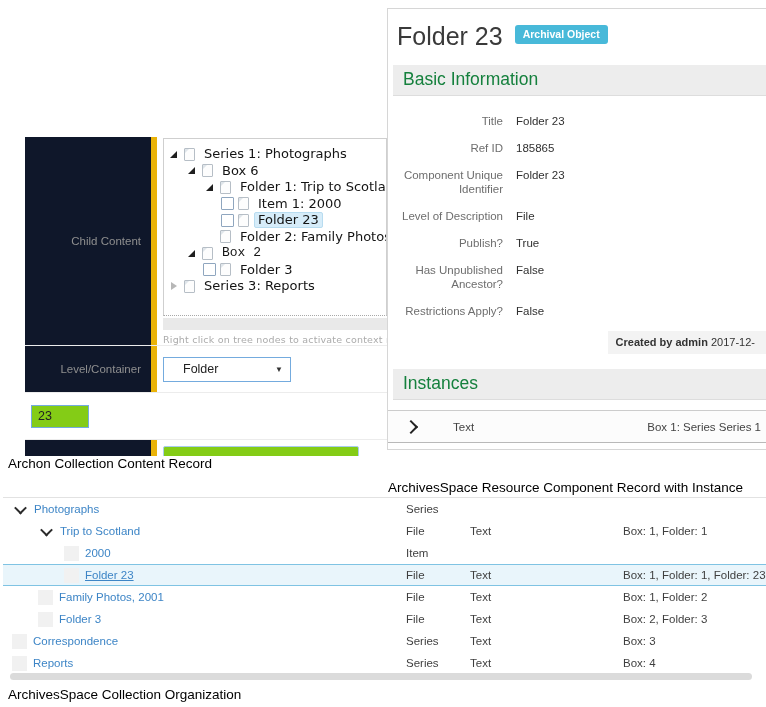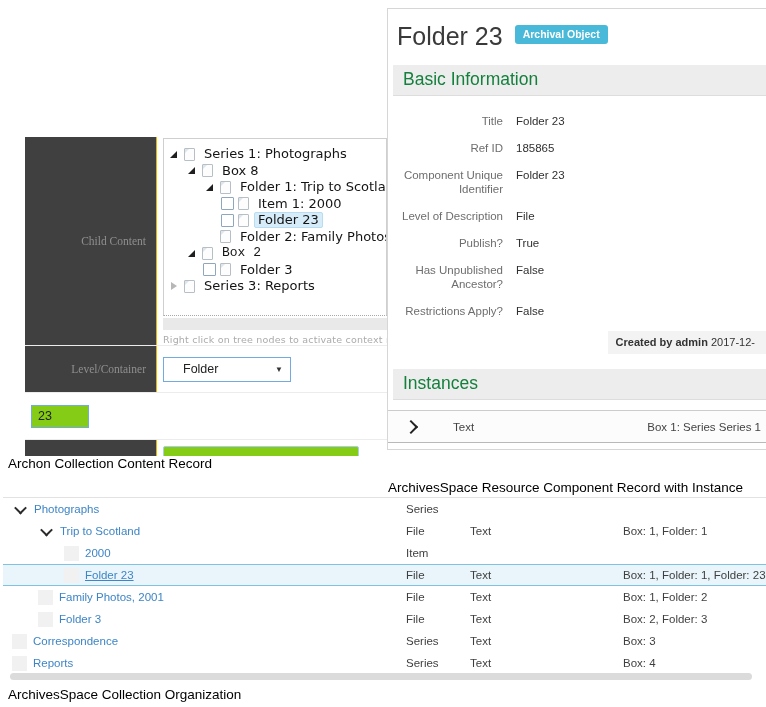--- a/index.html
+++ b/index.html
@@ -5,23 +5,23 @@
   html,body{margin:0;padding:0;}
   body{
     width:766px;height:707px;position:relative;background:#fff;
     font-family:"Liberation Sans", sans-serif;overflow:hidden;
   }
   
   #archon-window{position:absolute;left:25px;top:137px;width:362px;height:319px;overflow:hidden;z-index:1;background:#fff;}
   .form-row{display:flex;}
   .form-row + .form-row{border-top:1px solid #ececec;}
   .form-label{
-    width:132px;flex:none;background:#404040;border-right:1px solid #eab308;box-sizing:border-box;
+    width:132px;flex:none;background:#0f172a;border-right:6px solid #eab308;box-sizing:border-box;
     display:flex;align-items:center;justify-content:flex-end;padding-right:10px;
-    color:#8f8f8f;font-size:11.5px;font-family:Liberation Serif, serif;text-align:right;line-height:14px;
+    color:#8f8f8f;font-size:11.5px;font-family:Liberation Sans, sans-serif;text-align:right;line-height:14px;
   }
   .form-field{flex:1;min-width:0;padding-left:6px;position:relative;overflow:hidden;}
   .row-child{height:208px;}
   .row-mid{height:46px;}
   .row-mid .form-field{display:flex;align-items:center;}
   .row-title{height:46px;}
   .row-title .form-field{display:flex;align-items:flex-start;padding-top:6px;}
 
   .tree-box{
     margin-top:1px;height:178px;box-sizing:border-box;overflow:hidden;
@@ -110,21 +110,21 @@
               <i class="tri-open"></i>
             </span>
             <span class="tree-doc"></span>
             <span class="tree-label">Series 1: Photographs</span>
           </div>
           <div class="tree-row" style="padding-left: 18px;">
             <span class="tree-slot">
               <i class="tri-open"></i>
             </span>
             <span class="tree-doc"></span>
-            <span class="tree-label">Box 8</span>
+            <span class="tree-label">Box 6</span>
           </div>
           <div class="tree-row" style="padding-left: 36px;">
             <span class="tree-slot">
               <i class="tri-open"></i>
             </span>
             <span class="tree-doc"></span>
             <span class="tree-label">Folder 1: Trip to Scotland</span>
           </div>
           <div class="tree-row" style="padding-left: 54px;">
             <span class="tree-slot cb"></span>

